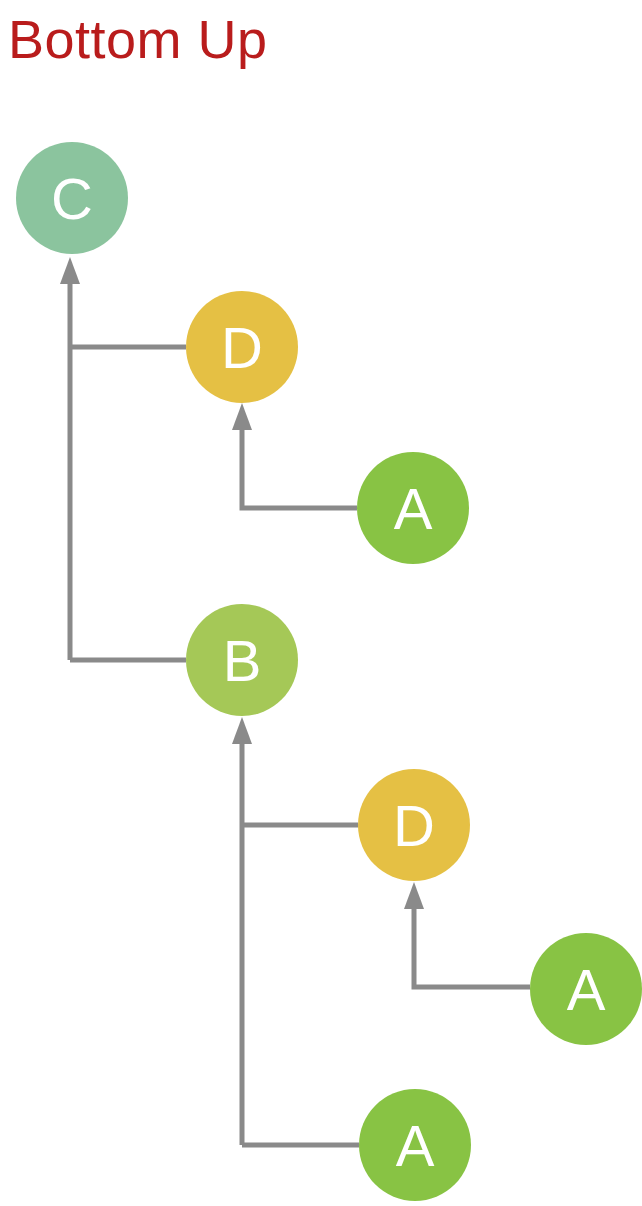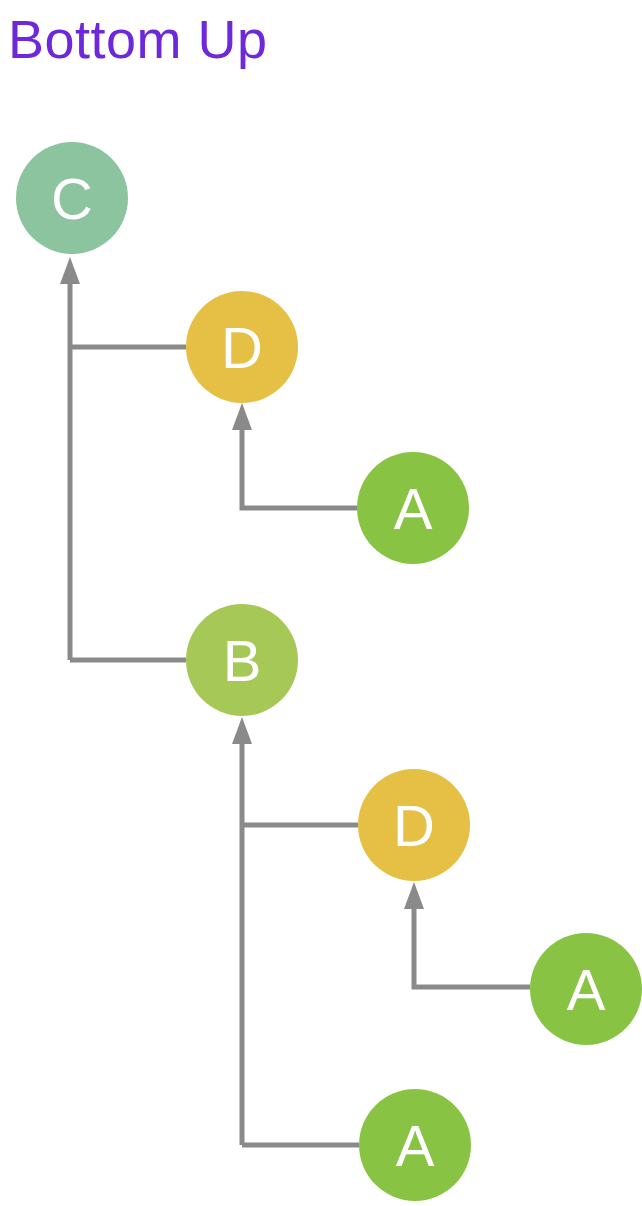--- a/index.html
+++ b/index.html
@@ -54,21 +54,21 @@
   .node-b  { left: 186px; top: 604px;  }
   .node-d2 { left: 358px; top: 769px;  }
   .node-a2 { left: 530px; top: 933px;  }
   .node-a3 { left: 359px; top: 1089px; }
 </style>
 </head>
 <body>
 
 <div class="stage">
 
-  <h1 class="page-title" style="color: #6d28d9;">Bottom Up</h1>
+  <h1 class="page-title" style="color: #b91c1c;">Bottom Up</h1>
 
   <svg class="connectors" viewBox="0 0 642 1206">
     <g class="edge-lines" style="stroke: rgb(138, 138, 138);">
 
       <path d="M70,283 L70,660"></path>
       <path d="M70,347 L186,347"></path>
       <path d="M70,660 L186,660"></path>
 
       <path d="M357,508 L242,508 L242,429"></path>
 

